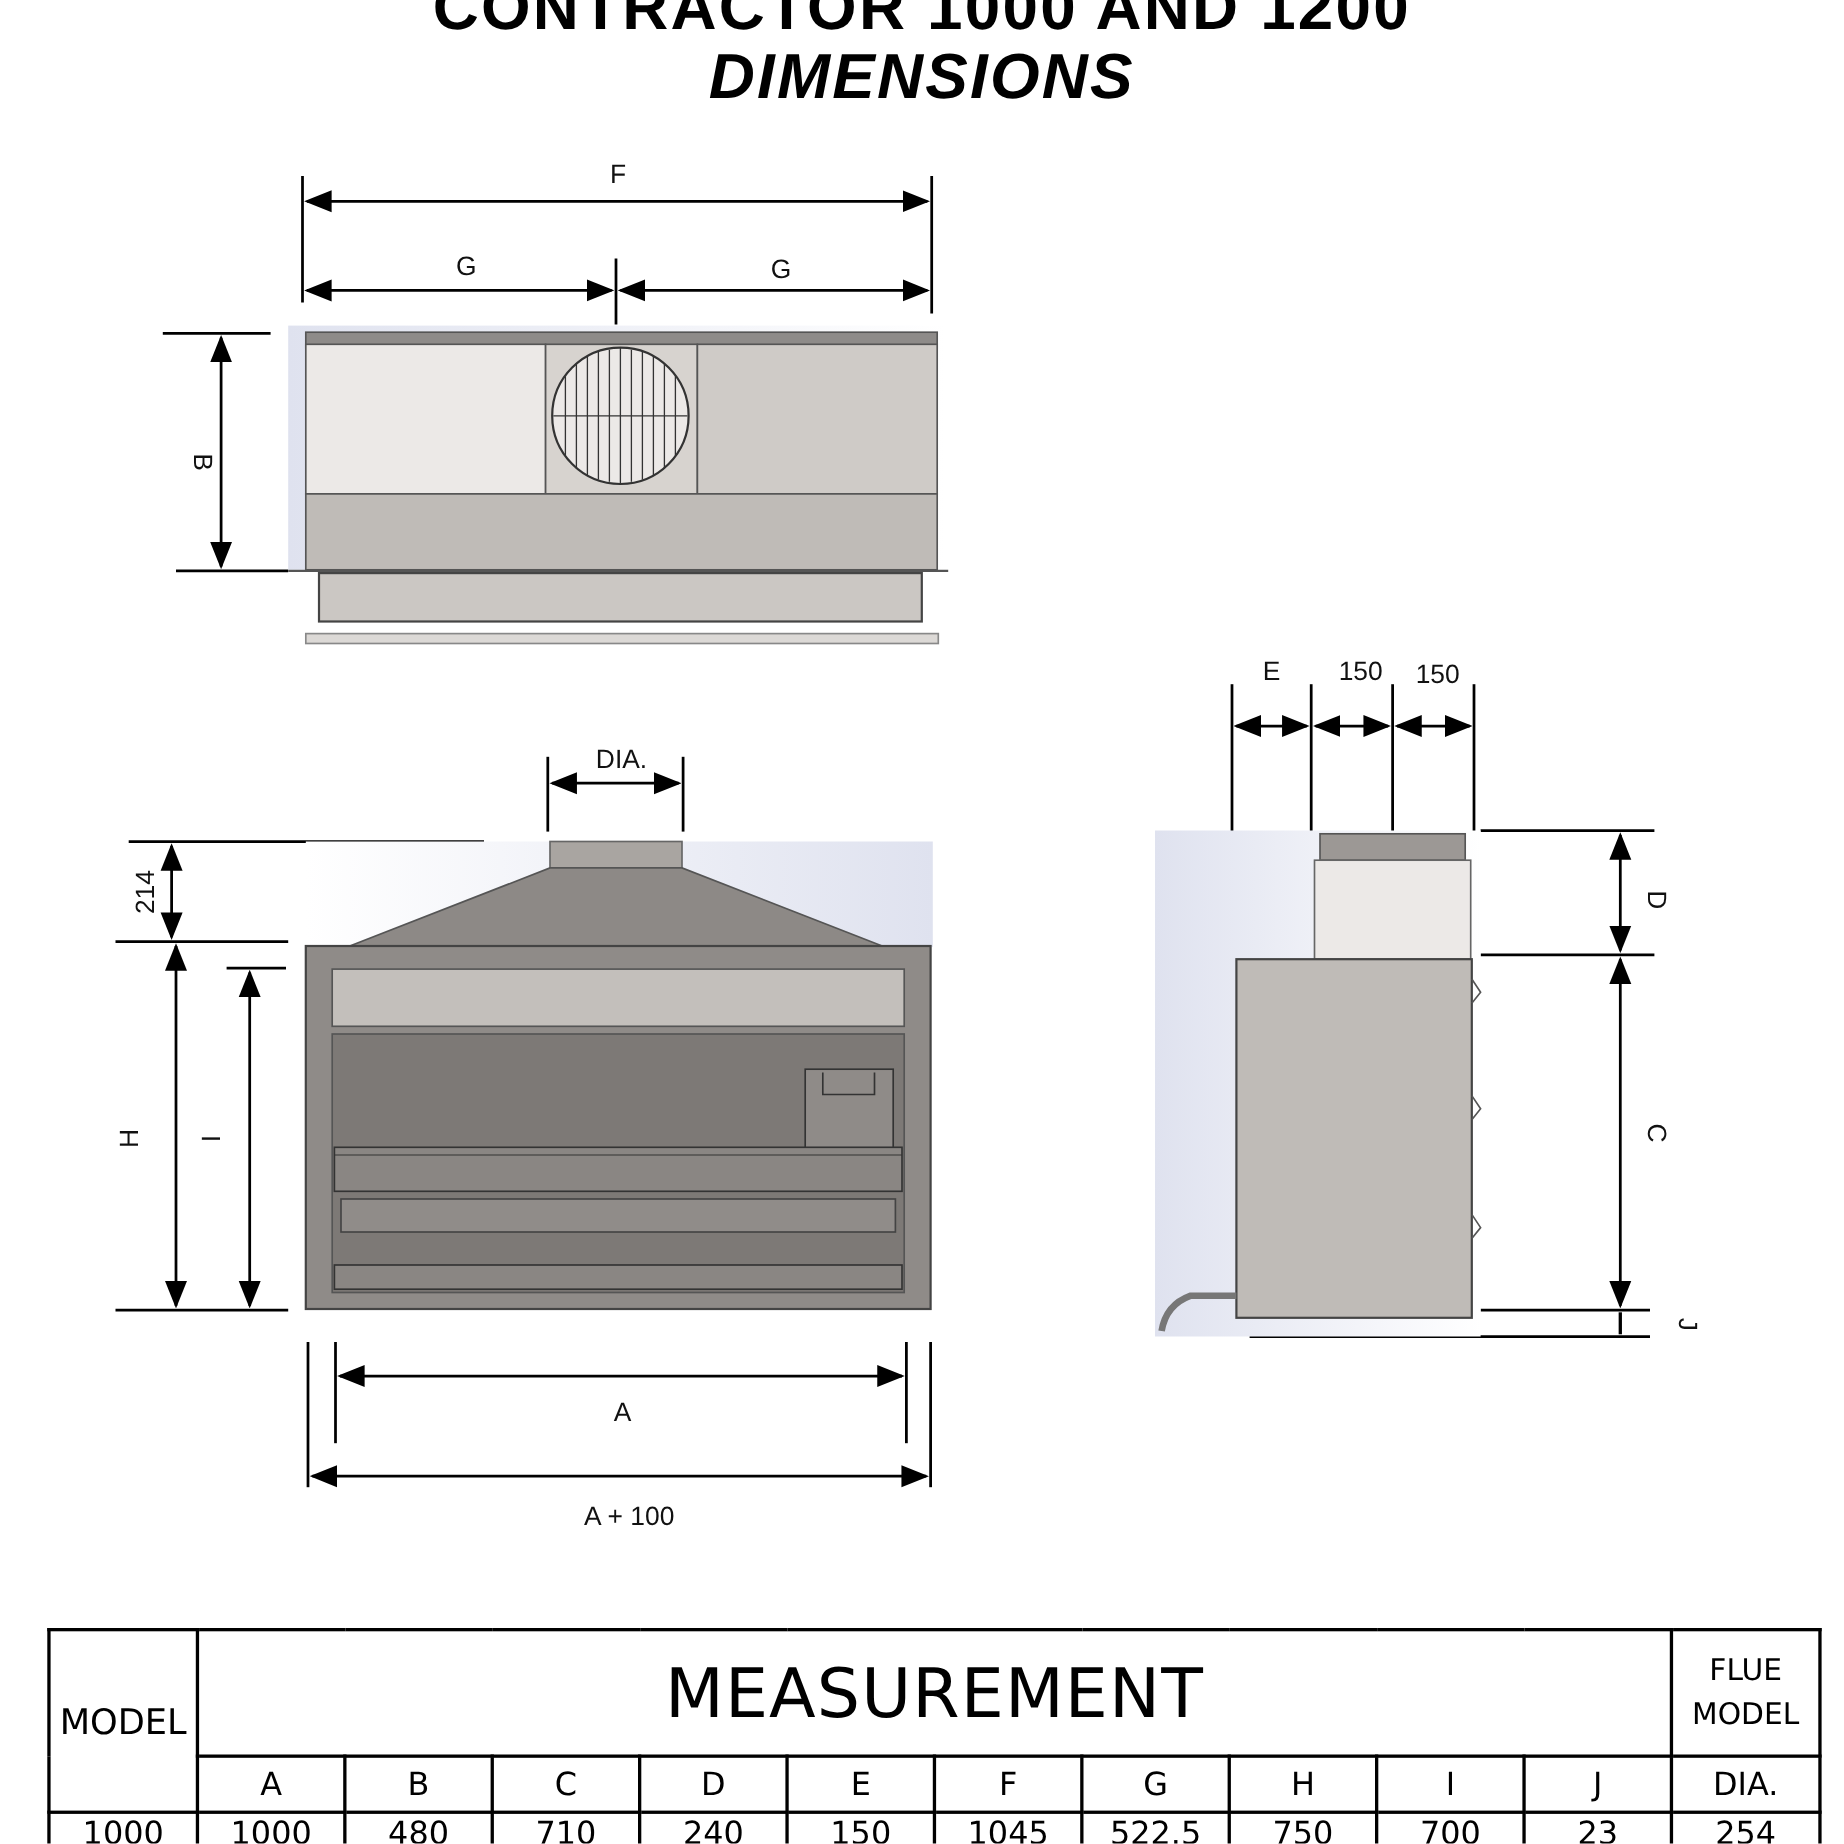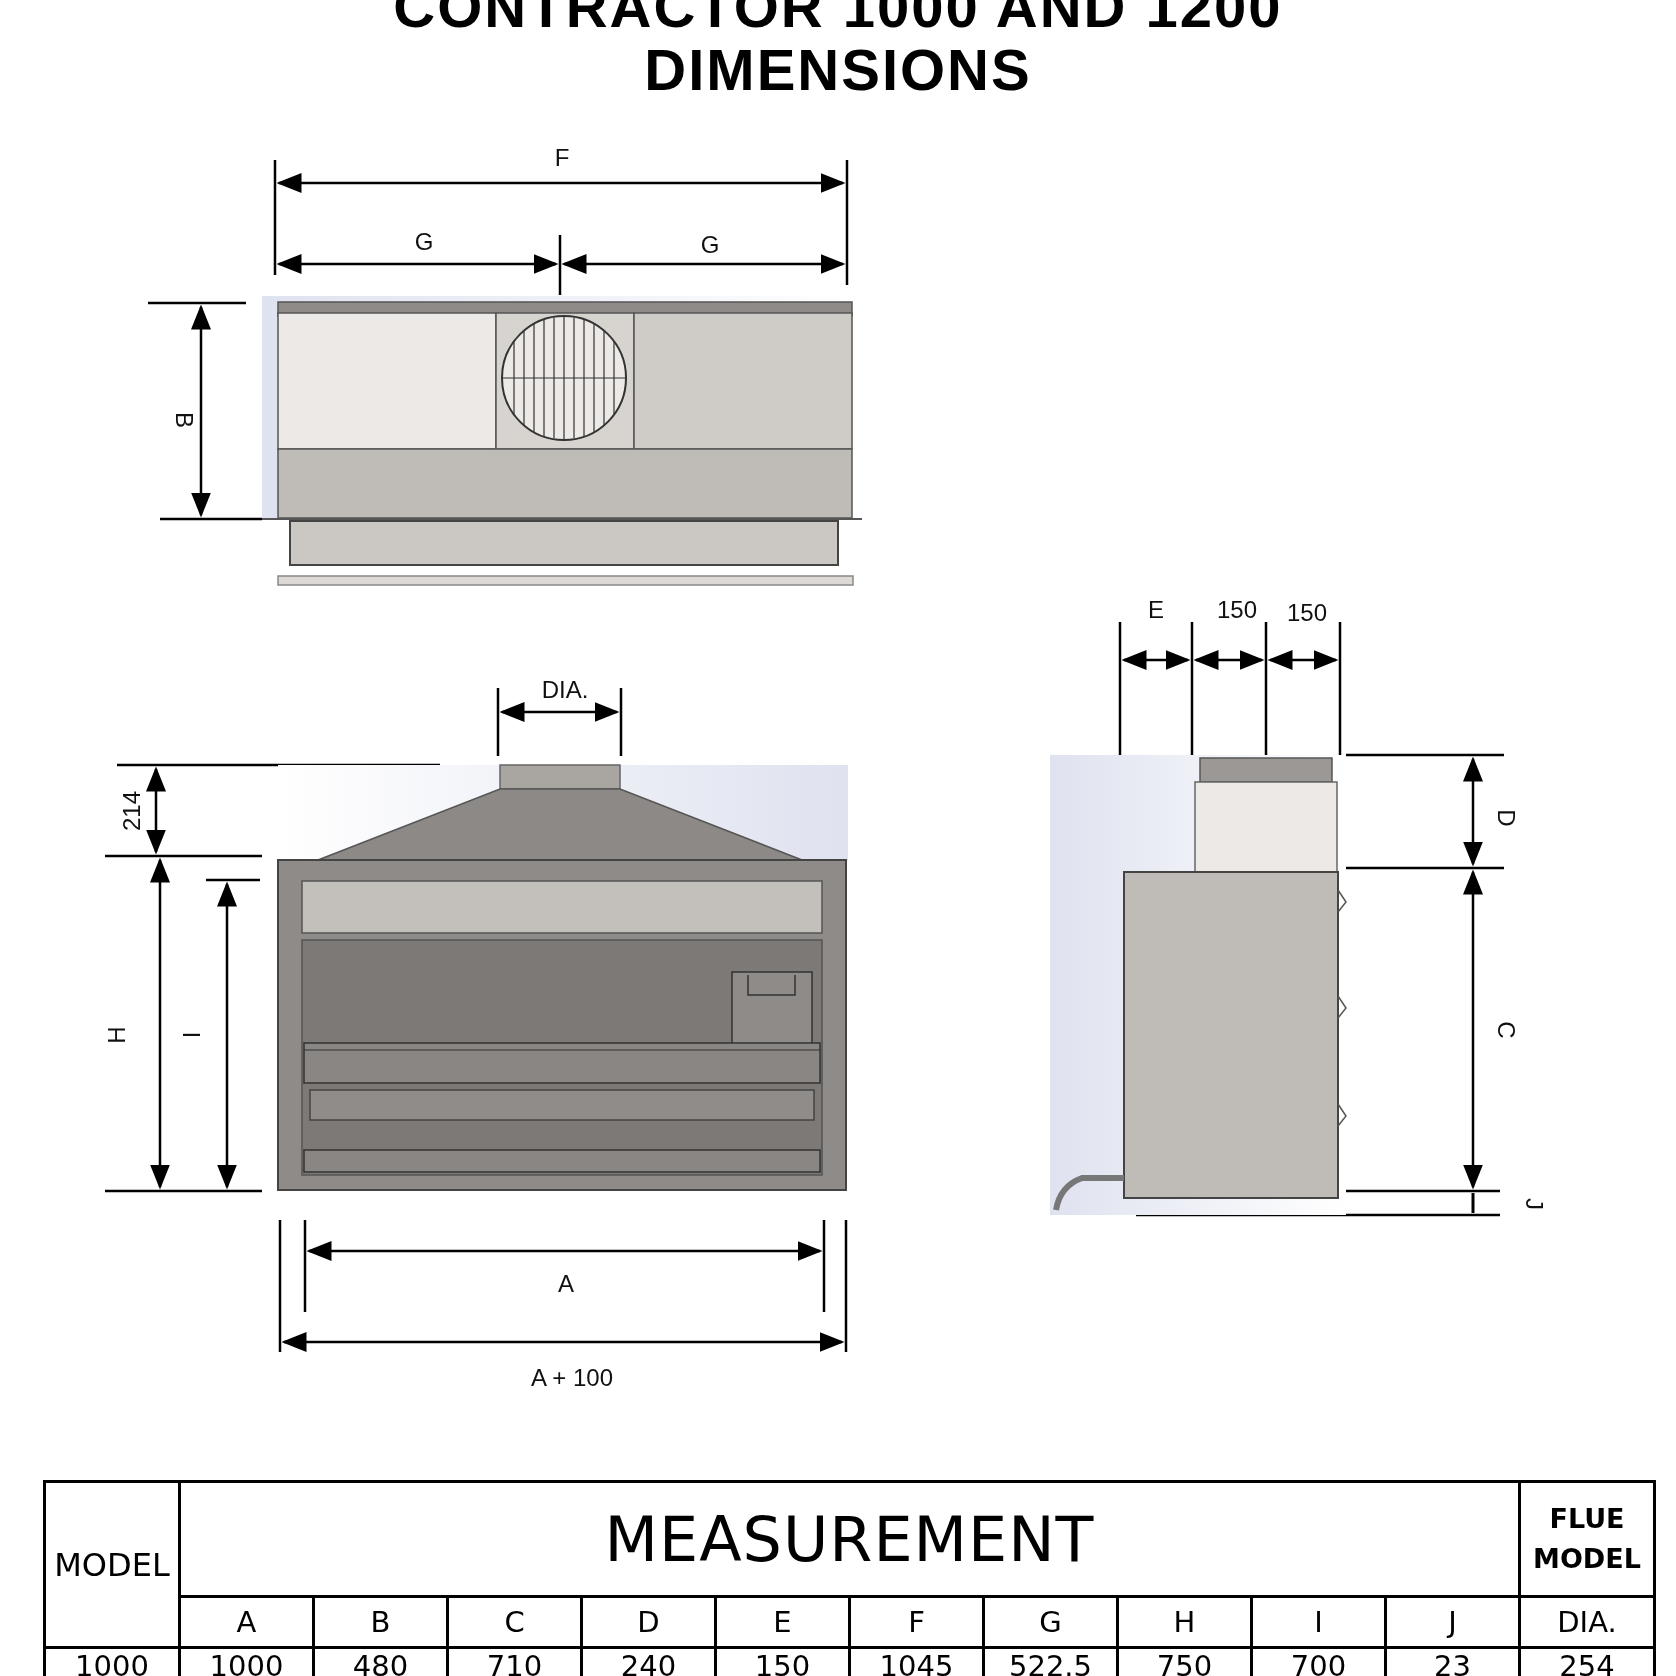--- a/index.html
+++ b/index.html
@@ -2,29 +2,29 @@
 <html><head>
 <meta charset="utf-8">
 <style>
   html, body { margin:0; padding:0; background:#ffffff; }
   body { width:1676px; height:1676px; position:relative; overflow:hidden;
          font-family:"Liberation Sans", sans-serif; color:#000; }
   .title { position:absolute; left:0; width:1676px; text-align:center;
            font-family:"Liberation Sans", sans-serif; font-weight:bold;
            font-size:58px; letter-spacing:2px; line-height:1; }
   .title.l1 { top:-22px; }
-  .title.l2 { top:41px; }
+  .title.l2 { top:41px;font-style:italic; }
   svg.draw { position:absolute; left:0; top:0; }
   .lbl { font-family:"Liberation Sans", sans-serif; font-size:24px; fill:#111; }
   table.dims { position:absolute; left:43px; top:1480px; border-collapse:collapse;
                font-family:"DejaVu Sans", sans-serif; }
   table.dims td { border:3px solid #000; text-align:center; padding:0; }
   .model-hd { width:132px; font-size:32px; }
   .meas-hd { height:112px; font-size:62px; letter-spacing:1px; }
-  .flue-hd { width:132px; font-size:27px; line-height:40px;font-weight:bold; }
+  .flue-hd { width:132px; font-size:27px; line-height:40px; }
   .col-hd td, .col-hd { height:48px; }
   .col-hd td { font-size:29px; width:131px; }
   .row td { font-size:29px; height:48px; vertical-align:top; padding-top:0; }
 </style>
 </head>
 <body>
 
 <div class="title l1">CONTRACTOR 1000 AND 1200</div>
 <div class="title l2">DIMENSIONS</div>
 

